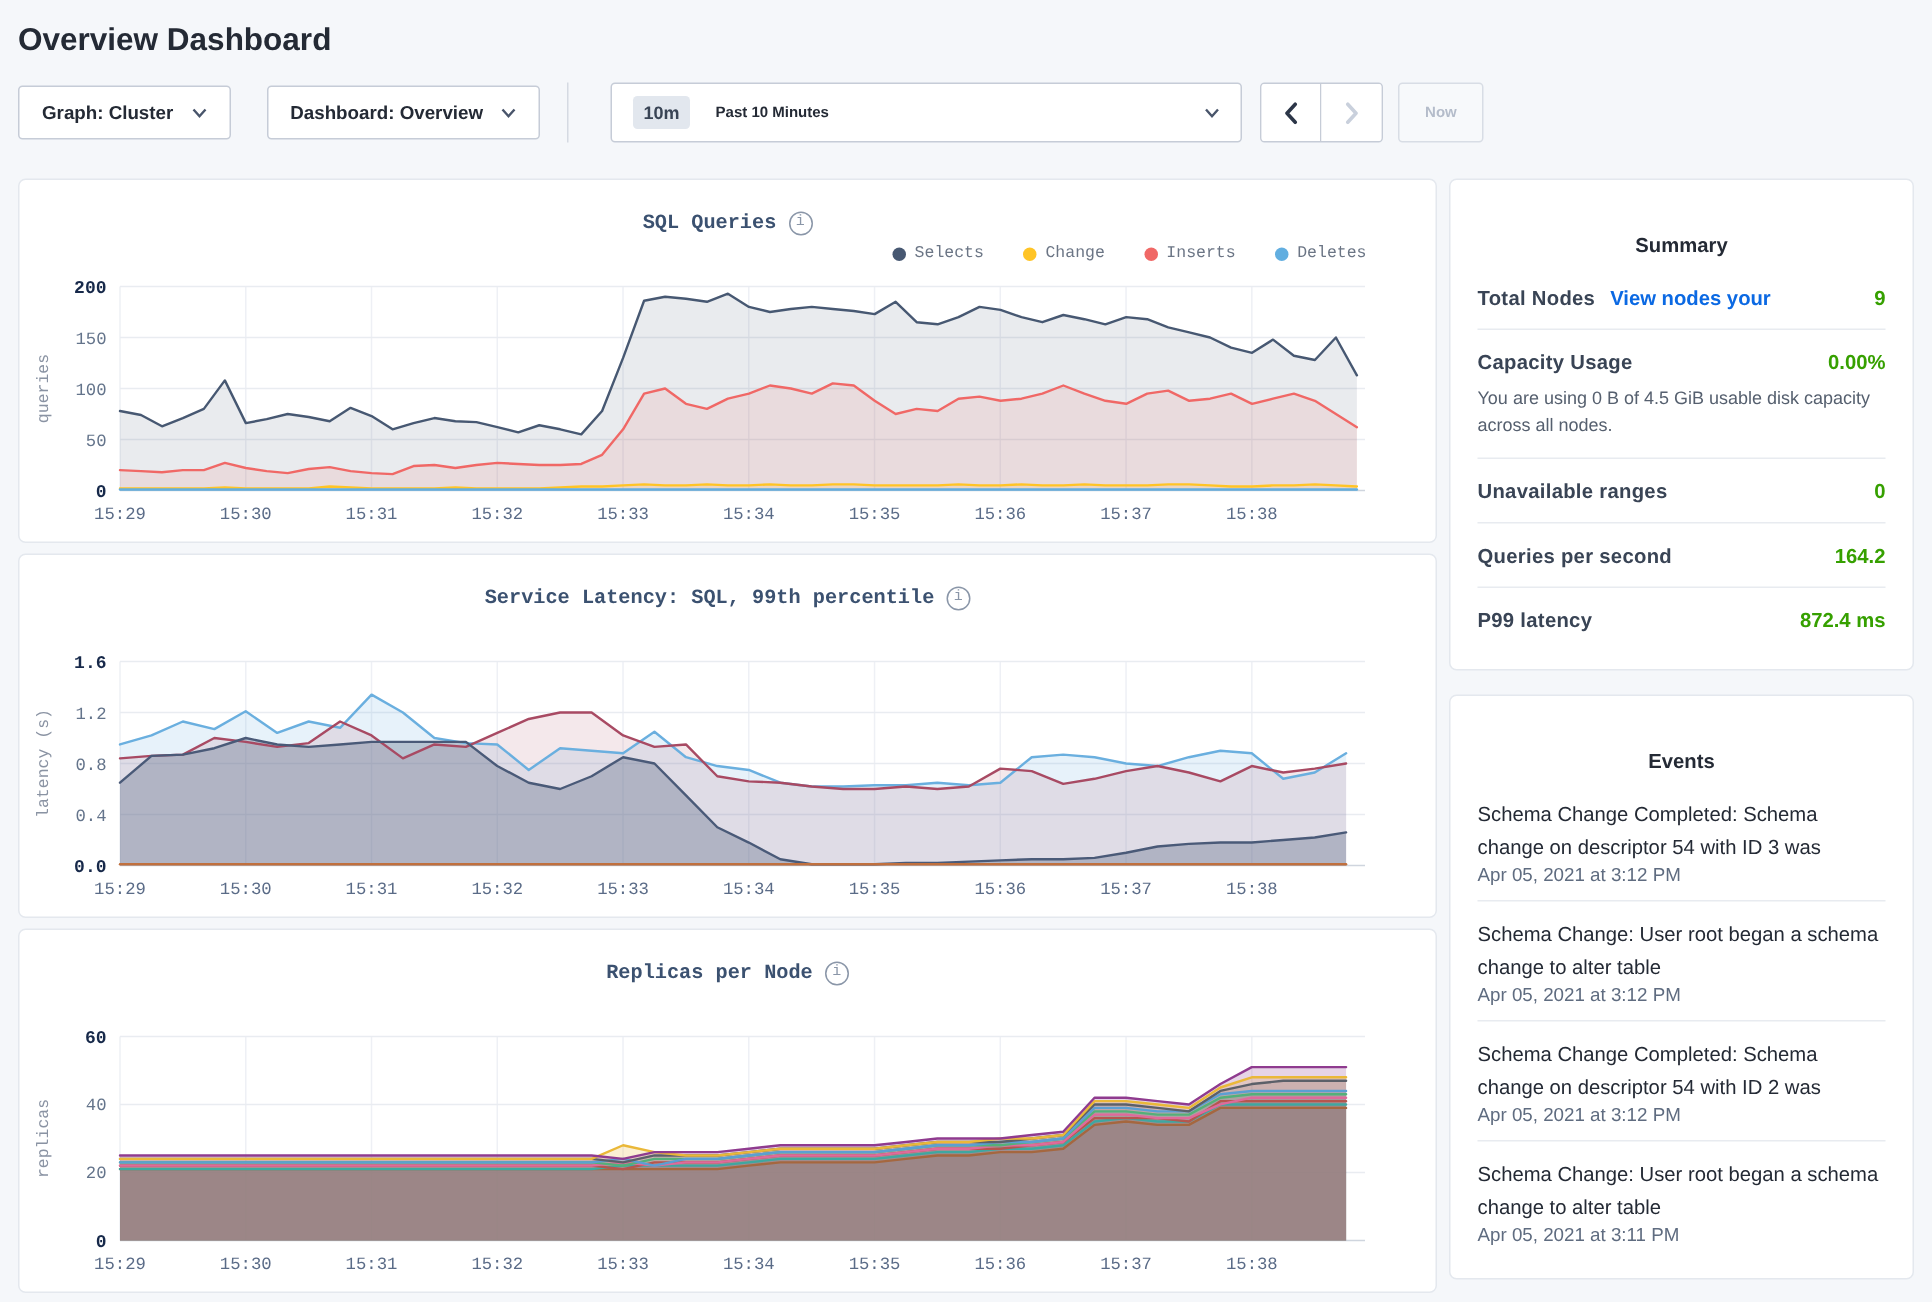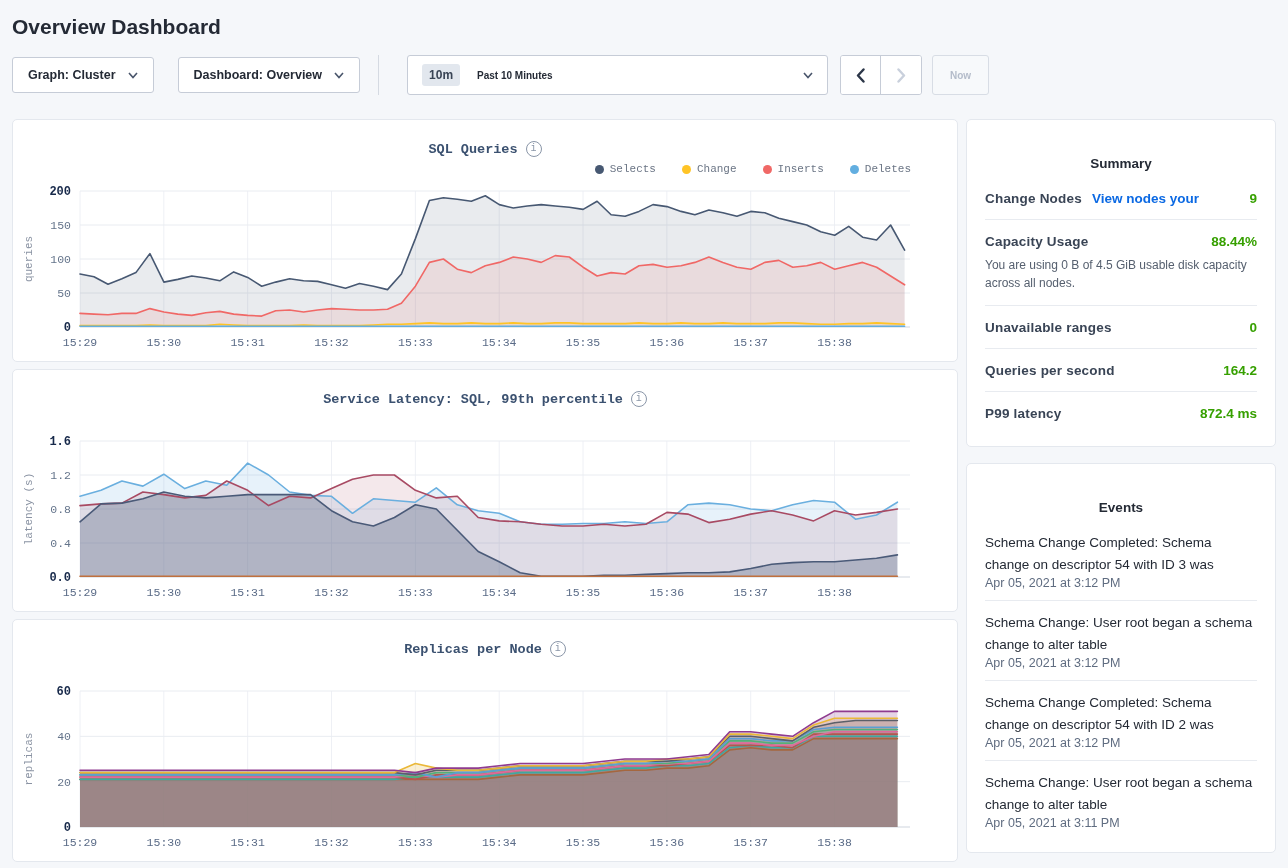--- a/index.html
+++ b/index.html
@@ -299,30 +299,30 @@
 
     </div>
 
     <div class="side-col">
 
       <div class="side-card">
         <div class="side-title">Summary</div>
 
         <div class="sum-row">
           <div class="sum-line">
-            <span class="sum-label">Change Nodes</span>
+            <span class="sum-label">Total Nodes</span>
             <a class="sum-link">View nodes your</a>
             <span class="sum-value">9</span>
           </div>
         </div>
 
         <div class="sum-row">
           <div class="sum-line">
             <span class="sum-label">Capacity Usage</span>
-            <span class="sum-value">88.44%</span>
+            <span class="sum-value">0.00%</span>
           </div>
           <div class="sum-desc">You are using 0 B of 4.5 GiB usable disk capacity across all nodes.</div>
         </div>
 
         <div class="sum-row">
           <div class="sum-line">
             <span class="sum-label">Unavailable ranges</span>
             <span class="sum-value">0</span>
           </div>
         </div>

